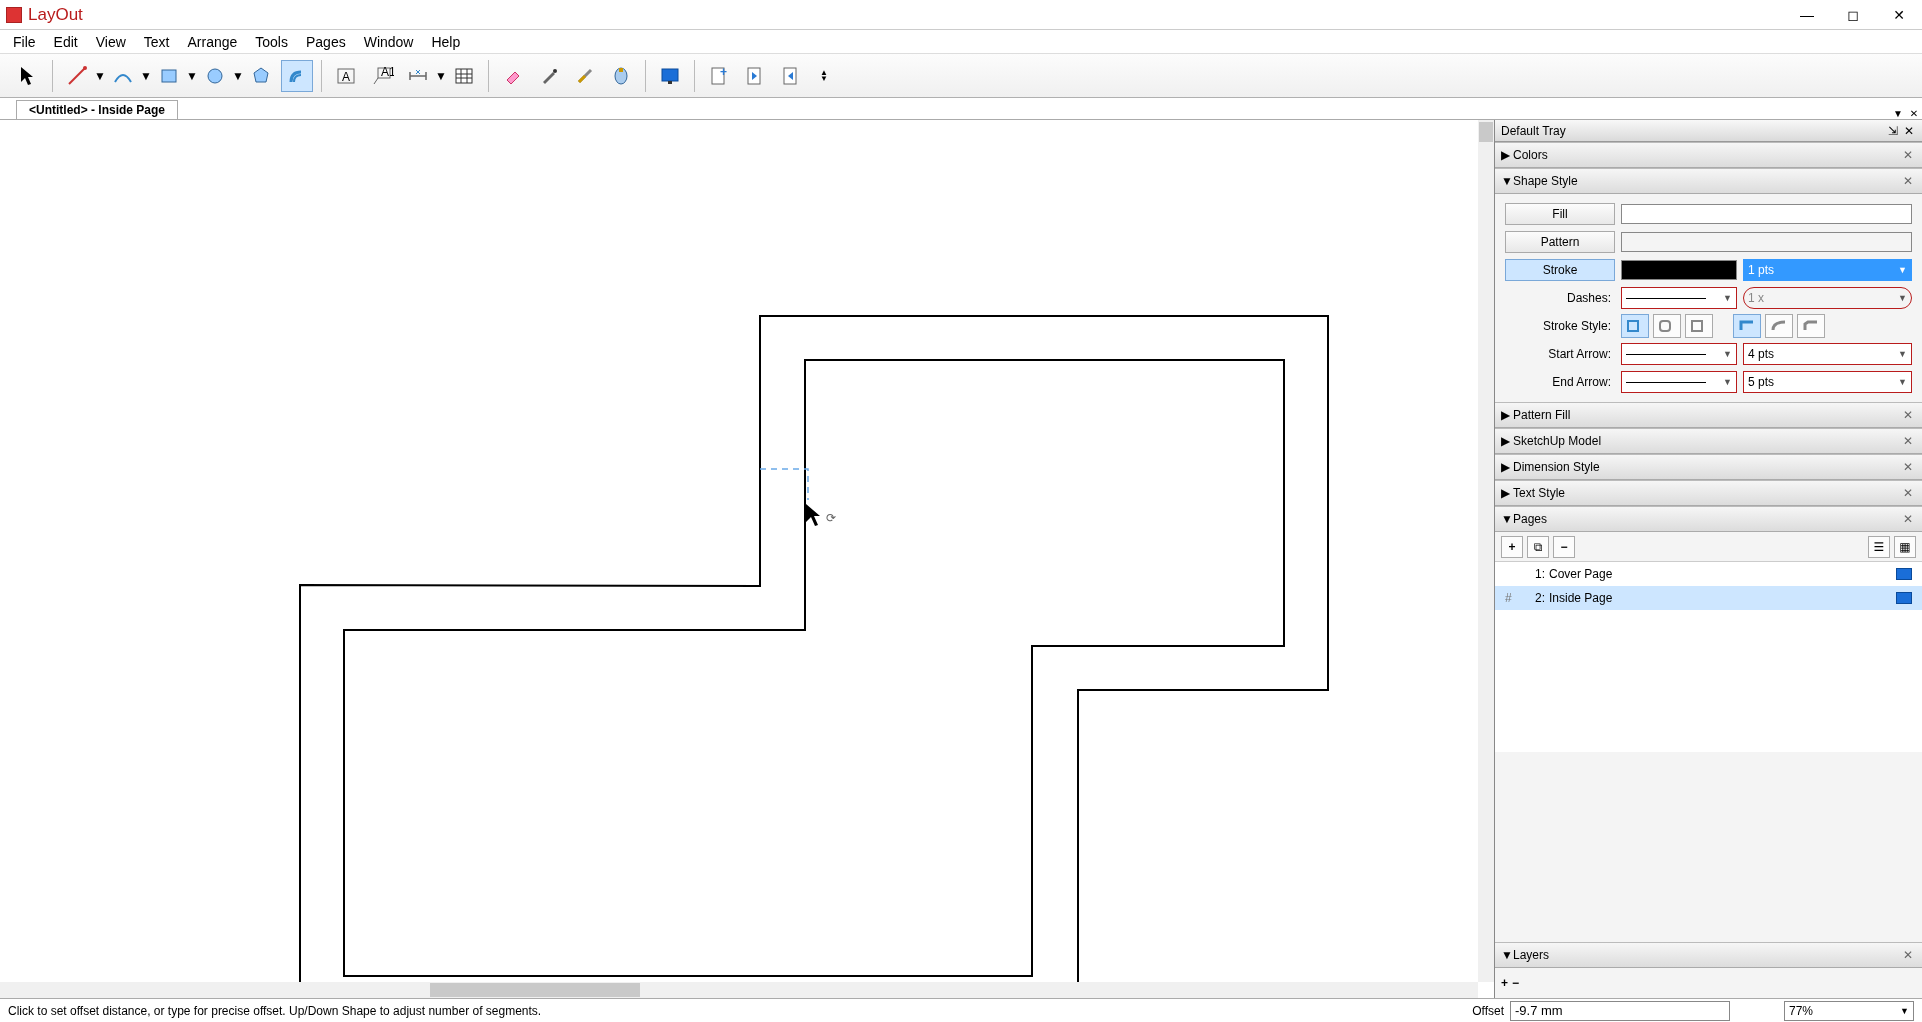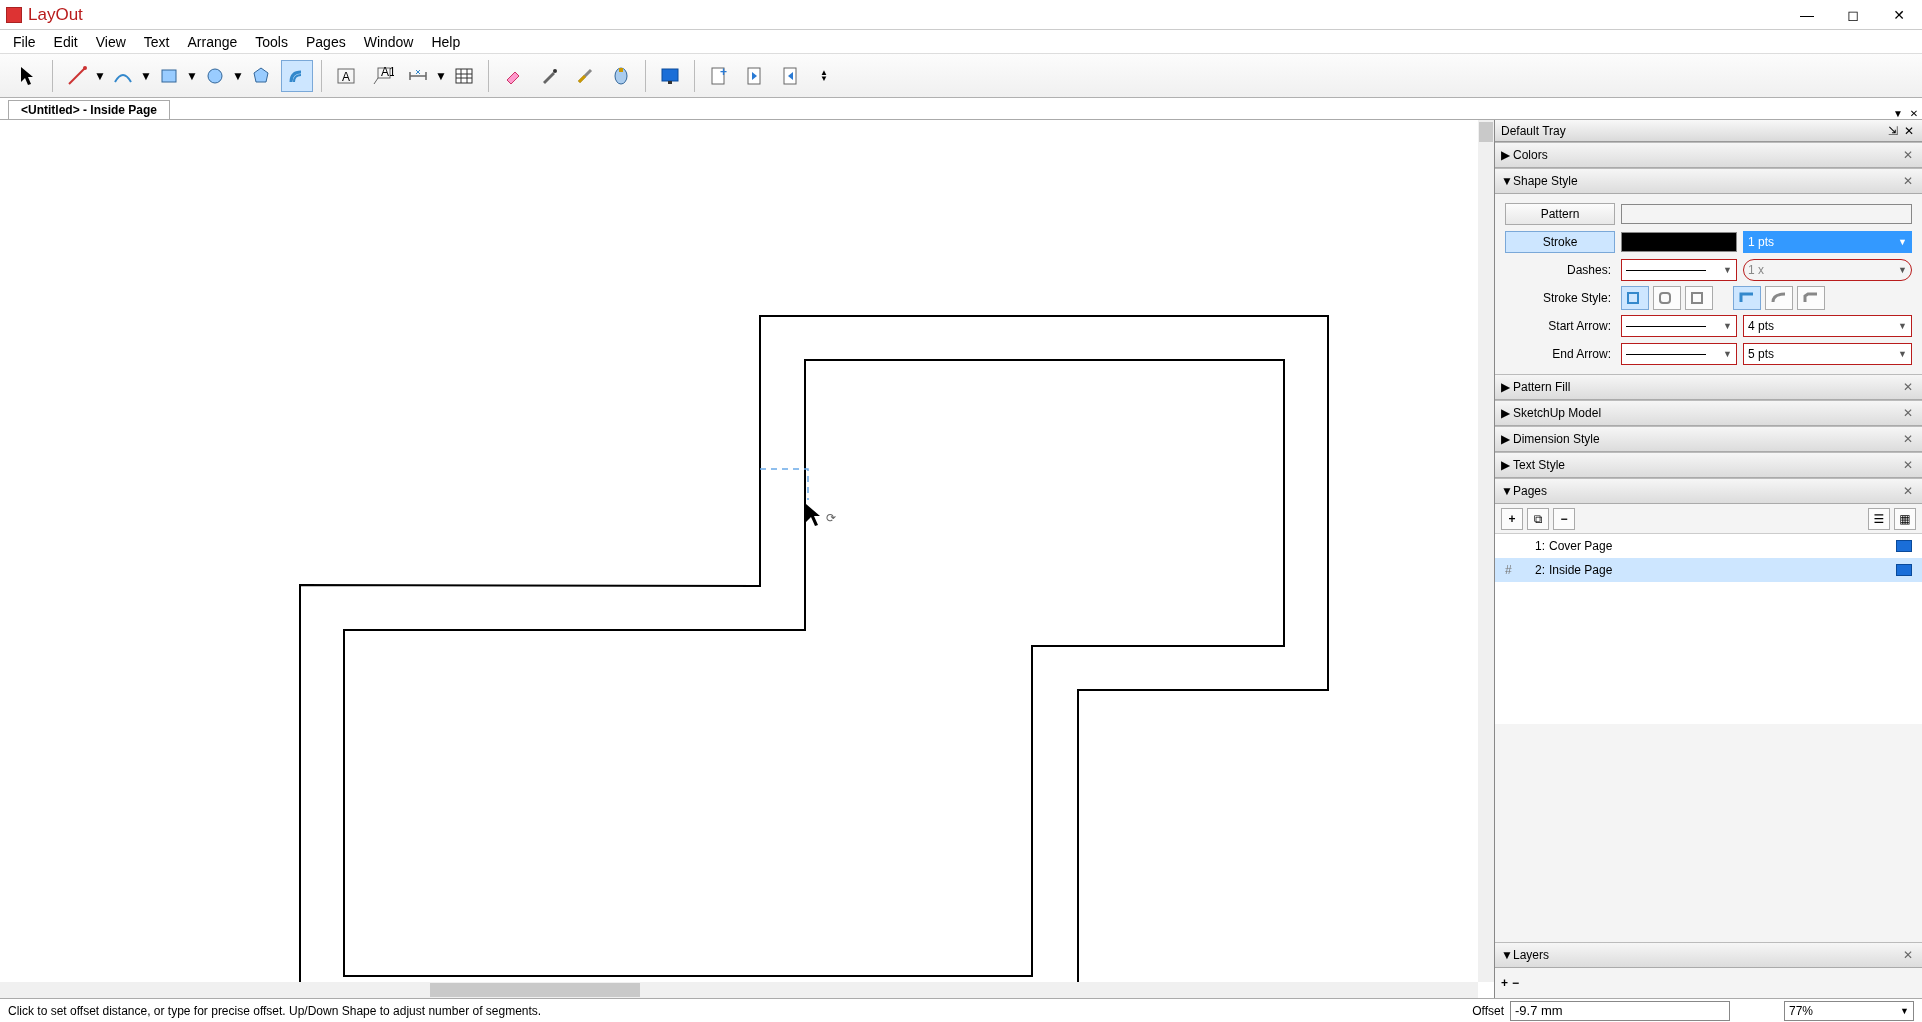--- a/index.html
+++ b/index.html
@@ -18,21 +18,21 @@
 
 
 .toolbar { height: 44px; display: flex; align-items: center; border-bottom: 1px solid #b0b0b0; padding-left: 10px; background: linear-gradient(#fcfcfc,#f0f0f0); }
 .toolbar .tbtn { width: 32px; height: 32px; margin: 0 2px; display:flex; align-items:center; justify-content:center; border:1px solid transparent;}
 .toolbar .tbtn.active { border:1px solid #7aa8d8; background:#cde6ff;}
 .toolbar .sep { width:1px; height:32px; background:#bbb; margin:0 6px;}
 .toolbar .drop { width:10px; display:flex; align-items:center; justify-content:center;}
 .toolbar svg { width:24px; height:24px;}
 
 
-.doctabs { height:22px; display:flex; align-items:flex-end; border-bottom:1px solid #aaa; padding-left:8px;}
+.doctabs { height:22px; display:flex; align-items:flex-end; border-bottom:1px solid #aaa; padding-left:16px;}
 .doctabs .tab { background:#fff; border:1px solid #aaa; border-bottom:none; padding:2px 12px; font-size:12px; font-weight:bold;}
 .doctabs .spacer{flex:1;}
 .doctabs .btn-sm{width:16px; text-align:center; font-size:10px;}
 
 
 .main { display:flex; height: calc(1022px - 30px - 24px - 44px - 22px - 24px); }
 .canvas-wrap { flex:1; position:relative; overflow:hidden; background:#fff;}
 .canvas { position:absolute; left:0; top:0; right:16px; bottom:16px; overflow:hidden;}
 .vscroll{position:absolute; right:0; top:0; width:16px; bottom:16px; background:#f0f0f0;}
 .vscroll .thumb{position:absolute; left:1px; right:1px; top:2px; height:20px; background:#c9c9c9;}
@@ -280,20 +280,24 @@
         <span class="x">✕</span>
       </div>
 
     <div class="panel-hdr">
         <span class="arrow">▼</span>
         <span>Shape Style</span>
         <span class="x">✕</span>
       </div>
     <div class="panel-body">
       <div class="row">
+        <div class="lbl-btn">Fill</div>
+        <div class="swatch white"></div>
+      </div>
+      <div class="row">
         <div class="lbl-btn">Pattern</div>
         <div class="swatch empty"></div>
       </div>
       <div class="row">
         <div class="lbl-btn active">Stroke</div>
         <div class="swatch black" style="flex:0 0 116px"></div>
         <div class="combo sel" style="flex:1">
             <span>1 pts</span>
             <span class="caret">▼</span>
           </div>

